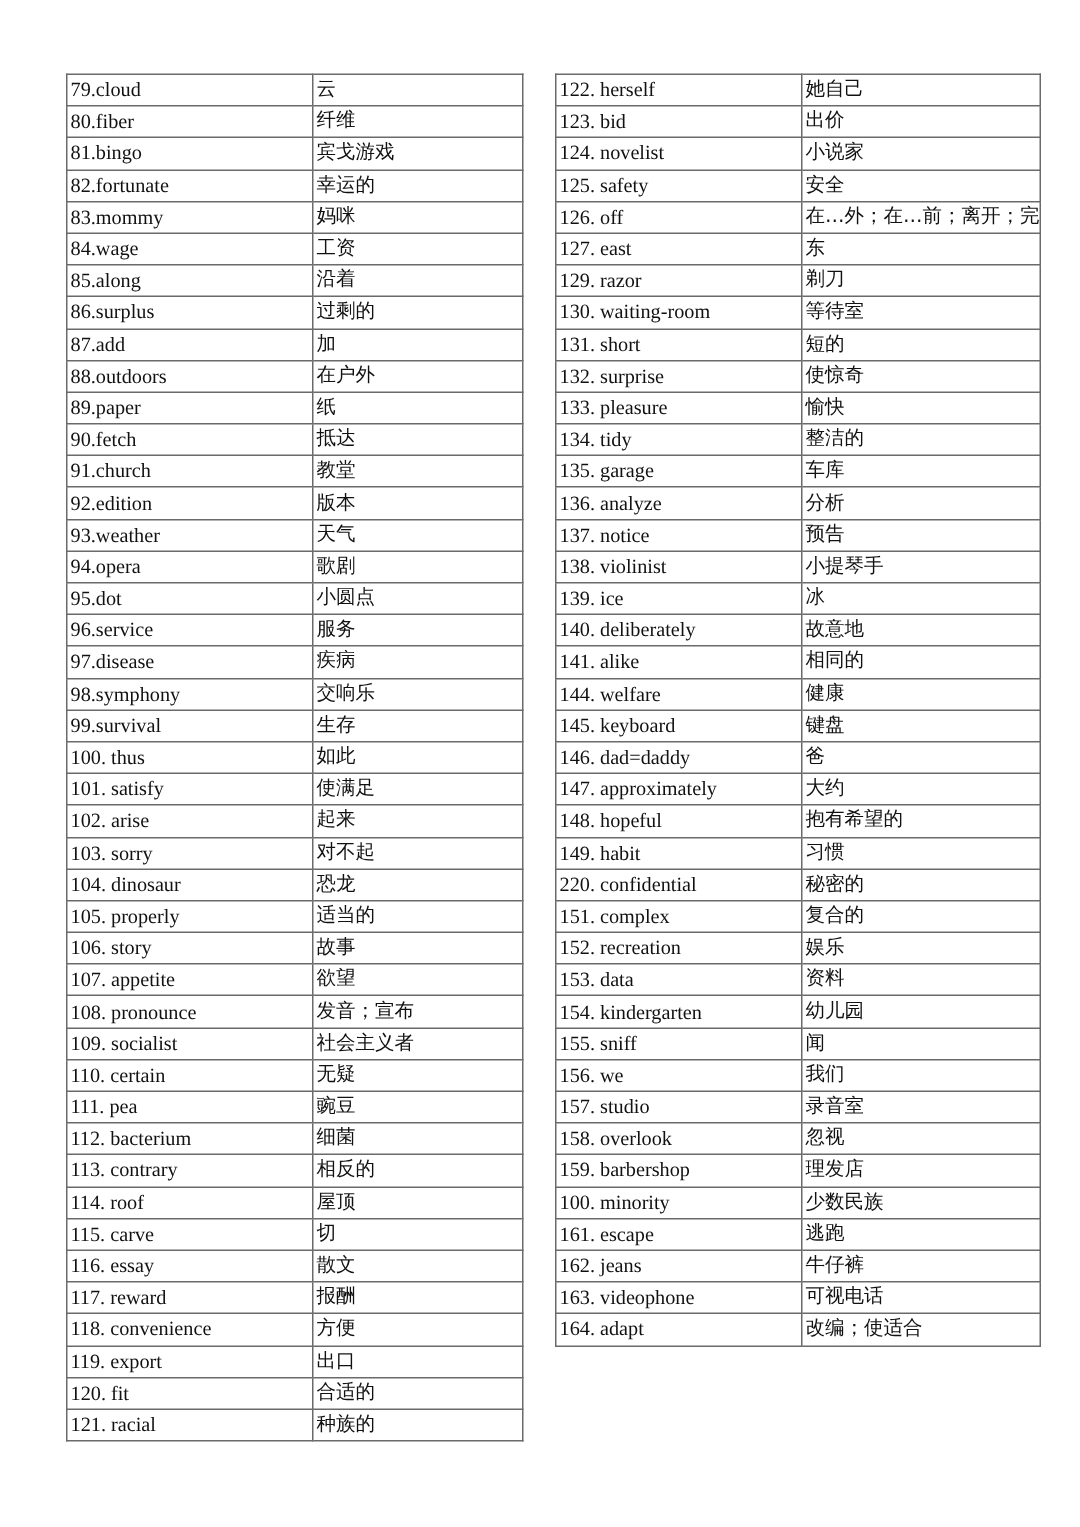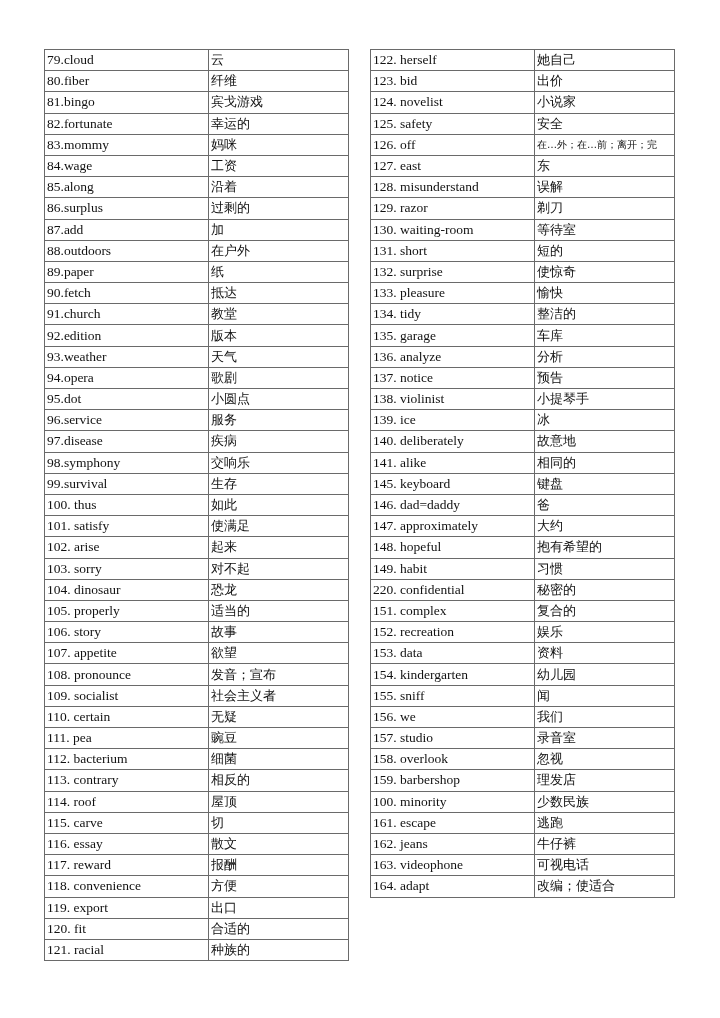--- a/index.html
+++ b/index.html
@@ -5,21 +5,21 @@
   html, body { margin: 0; padding: 0; background: #ffffff; }
   body { width: 720px; height: 1018px; position: relative; overflow: hidden;
          font-family: "Liberation Serif", "DejaVu Serif", serif; color: #111; }
   .vocab-table { position: absolute; top: 49px; border-collapse: collapse; table-layout: fixed; }
   #table-left { left: 44px; }
   #table-right { left: 370px; }
   .vocab-table td { border: 1px solid #6a6a6a; height: 20.2px; padding: 0 0 0 2px;
                     font-size: 13.5px; line-height: 20px; white-space: nowrap; overflow: hidden; vertical-align: middle; }
   .vocab-table td.en { width: 161px; }
   .vocab-table td.zh { width: 137px; font-family: "DejaVu Sans", "Liberation Sans", sans-serif; font-size: 13px; }
-  .vocab-table td.zh.small { font-size: 10px; }
+  .vocab-table td.zh.small { font-size: 13px; }
 </style>
 </head>
 <body>
 
 <table id="table-left" class="vocab-table">
   <tbody>
       <tr>
         <td class="en">79.cloud</td>
         <td class="zh">云</td>
       </tr>
@@ -214,24 +214,20 @@
       </tr>
       <tr>
         <td class="en">126. off</td>
         <td class="zh small">在…外；在…前；离开；完</td>
       </tr>
       <tr>
         <td class="en">127. east</td>
         <td class="zh">东</td>
       </tr>
       <tr>
-        <td class="en">128. misunderstand</td>
-        <td class="zh">误解</td>
-      </tr>
-      <tr>
         <td class="en">129. razor</td>
         <td class="zh">剃刀</td>
       </tr>
       <tr>
         <td class="en">130. waiting-room</td>
         <td class="zh">等待室</td>
       </tr>
       <tr>
         <td class="en">131. short</td>
         <td class="zh">短的</td>
@@ -268,20 +264,24 @@
         <td class="en">139. ice</td>
         <td class="zh">冰</td>
       </tr>
       <tr>
         <td class="en">140. deliberately</td>
         <td class="zh">故意地</td>
       </tr>
       <tr>
         <td class="en">141. alike</td>
         <td class="zh">相同的</td>
+      </tr>
+      <tr>
+        <td class="en">144. welfare</td>
+        <td class="zh">健康</td>
       </tr>
       <tr>
         <td class="en">145. keyboard</td>
         <td class="zh">键盘</td>
       </tr>
       <tr>
         <td class="en">146. dad=daddy</td>
         <td class="zh">爸</td>
       </tr>
       <tr>

